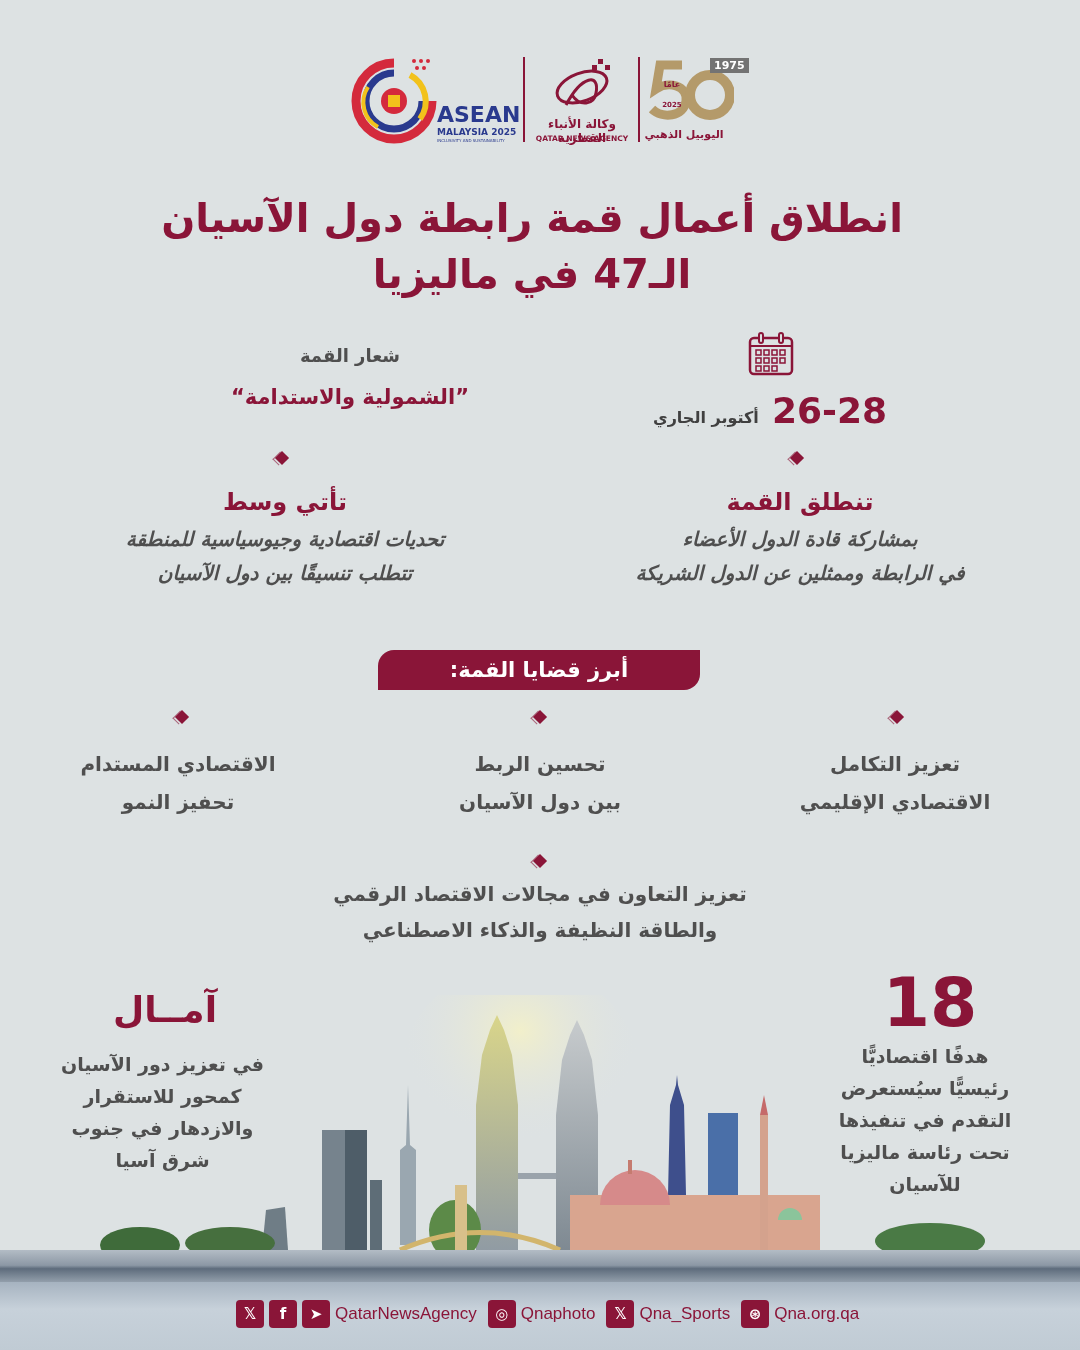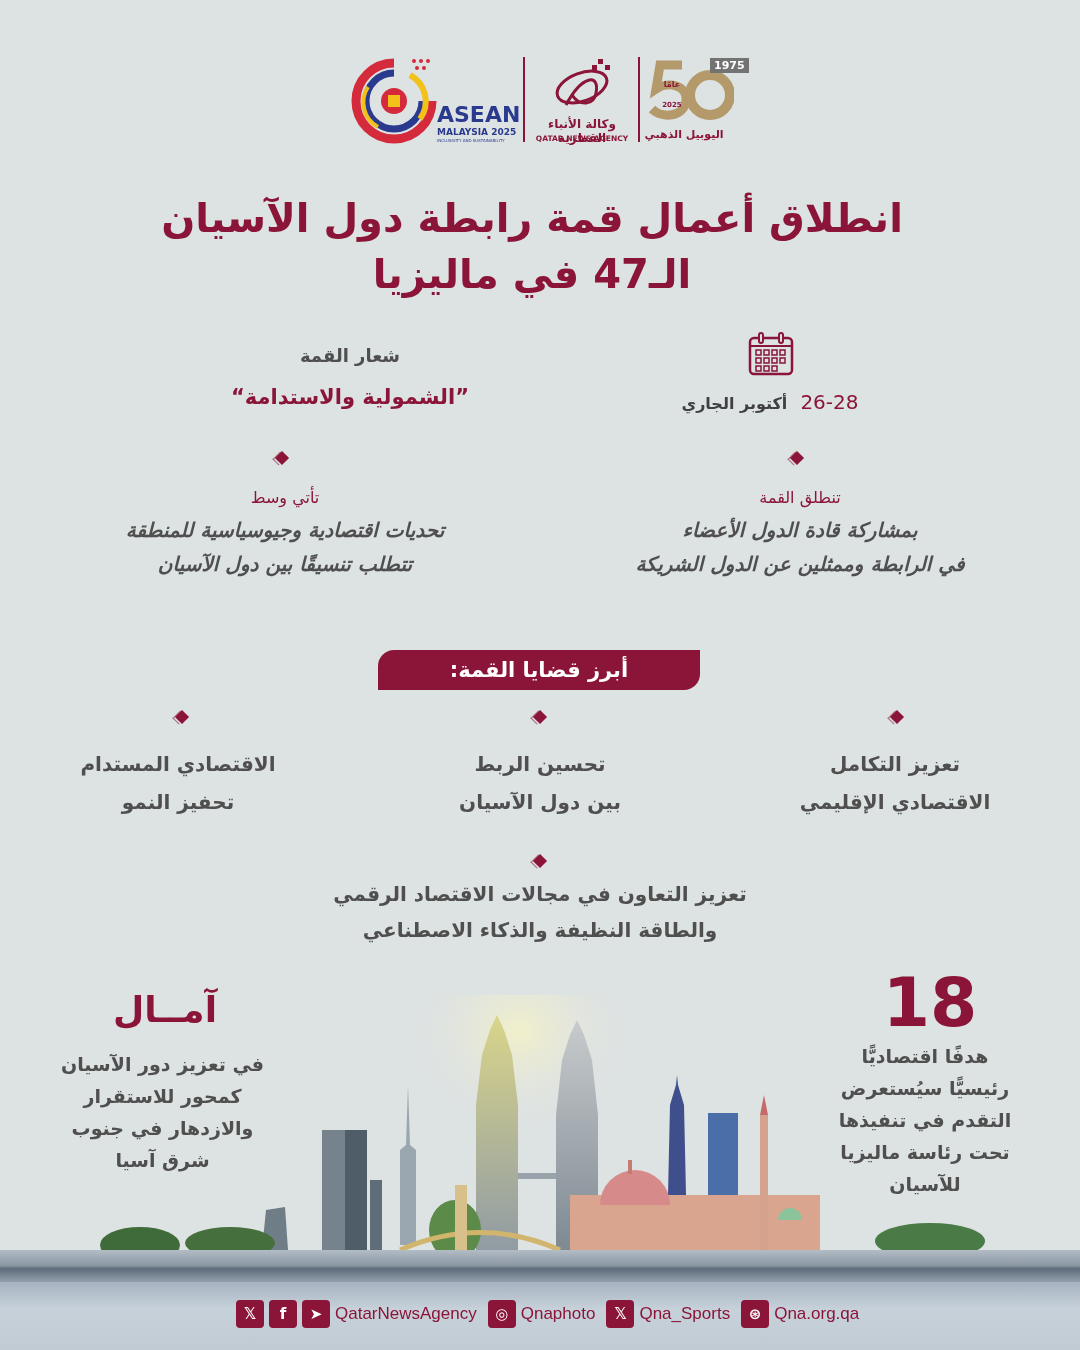--- a/index.html
+++ b/index.html
@@ -28,31 +28,31 @@
   .gold-yrs { position: absolute; left: 312px; top: 35px; width: 40px; font-size: 8px; font-weight: bold; color: #8a1538; text-align: center; direction: rtl; }
   .gold-y25 { position: absolute; left: 312px; top: 56px; width: 40px; font-size: 7px; font-weight: bold; color: #8a1538; text-align: center; }
 
   
   #title { left: 132px; top: 190px; width: 800px; font-weight: bold; font-size: 40px; line-height: 56px; }
 
   
   #date-block { left: 640px; top: 330px; width: 260px; }
   #cal-icon { position: absolute; left: 108px; top: 2px; }
   #date-line { position: absolute; top: 60px; left: 0; width: 260px; direction: rtl; text-align: center; white-space: nowrap; }
-  #date-range { font-weight: normal; font-size: 20px; color: #8a1538; }
+  #date-range { font-weight: bold; font-size: 36px; color: #8a1538; }
   #date-month { font-weight: bold; font-size: 16px; color: #404040; margin-right: 8px; }
 
   #slogan-label { left: 180px; top: 345px; width: 340px; font-weight: bold; font-size: 18px; }
   #slogan-value { left: 180px; top: 385px; width: 340px; font-weight: bold; font-size: 21px; }
 
   .diamond { position: absolute; width: 14px; height: 14px; }
   .diamond::before { content: ""; position: absolute; left: 2px; top: 1px; width: 10px; height: 10px; background: #8a1538; transform: rotate(45deg); }
   .diamond::after { content: ""; position: absolute; left: 0px; top: 1px; width: 8px; height: 10px; border-left: 1.5px solid #8a1538; border-bottom: 1.5px solid #8a1538; transform: rotate(45deg); opacity: .6; }
 
-  .section-head { font-weight: normal; font-size: 16px; }
+  .section-head { font-weight: bold; font-size: 24px; }
   .section-body { font-weight: bold; font-size: 20px; line-height: 34px; font-style: italic; }
 
   #banner { left: 378px; top: 650px; width: 322px; height: 40px; background: #8a1538; border-radius: 16px 0 16px 0; color: #fff; font-weight: bold; font-size: 21px; line-height: 40px; }
 
   .col3 { position: absolute; top: 745px; width: 300px; font-weight: bold; font-size: 20px; line-height: 38px; }
 
   #stat-number { left: 840px; top: 968px; width: 180px; font-weight: bold; font-size: 68px; line-height: 70px; }
   #stat-text { left: 820px; top: 1040px; width: 210px; font-weight: bold; font-size: 19px; line-height: 32px; }
 
   #hopes-title { left: 60px; top: 985px; width: 210px; font-weight: bold; font-size: 36px; line-height: 50px; }

